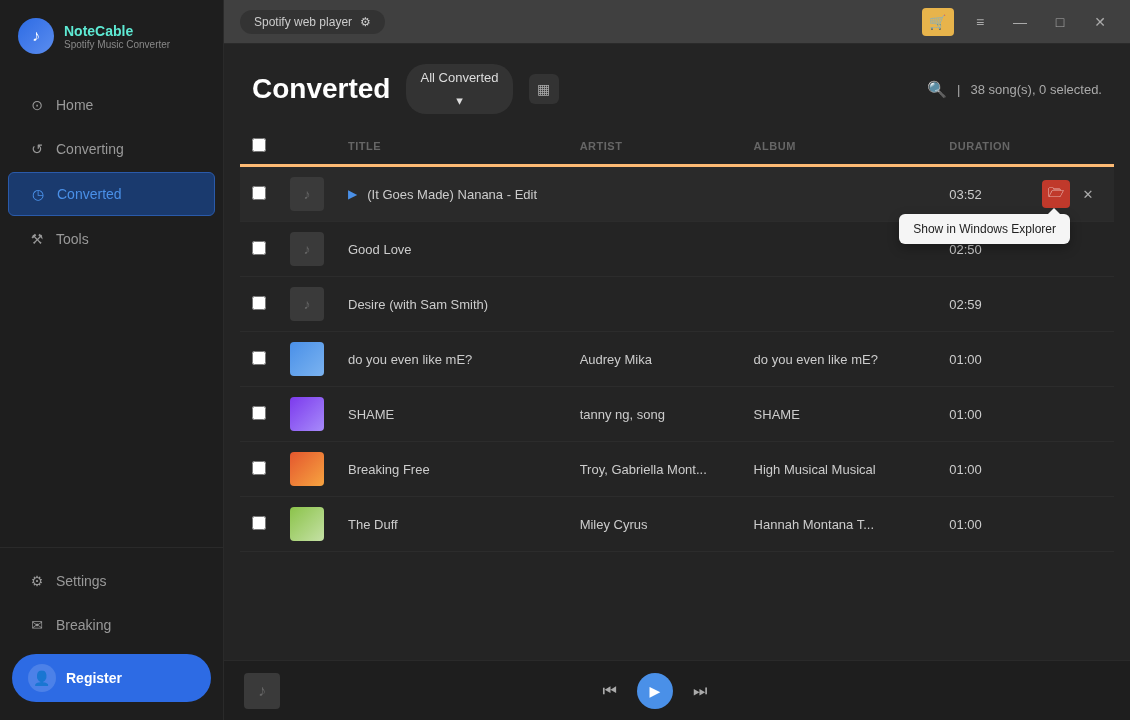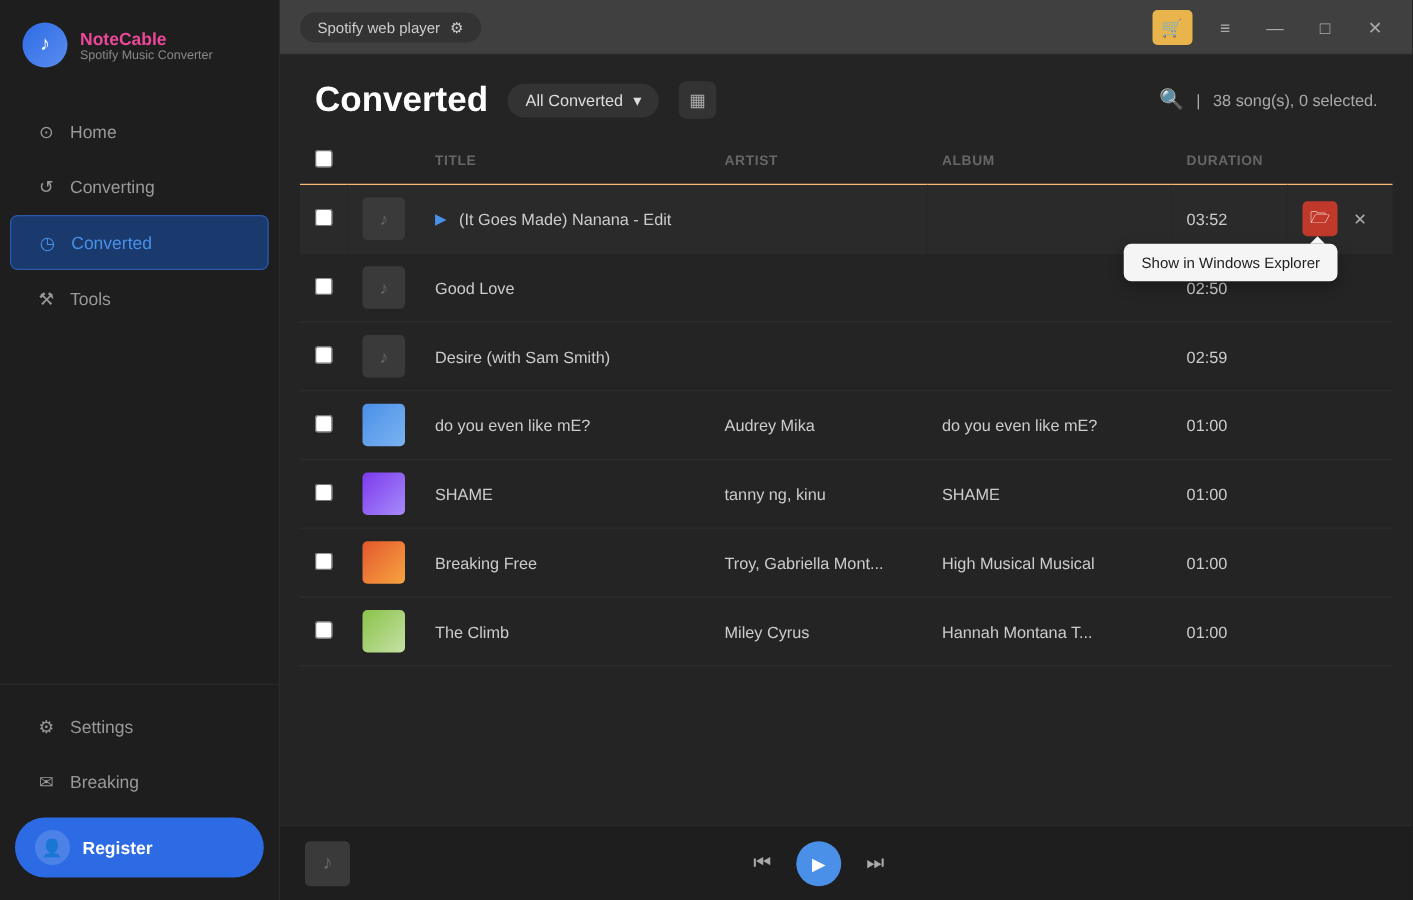--- a/index.html
+++ b/index.html
@@ -44,21 +44,21 @@
     }
 
     .logo-text {
       display: flex;
       flex-direction: column;
     }
 
     .logo-title {
       font-size: 14px;
       font-weight: 700;
-      color: #ec4899;
+      color: #5eead4;
     }
 
     .logo-subtitle {
       font-size: 10px;
       color: #888;
     }
 
     .sidebar-nav {
       flex: 1;
       padding: 10px 0;
@@ -220,20 +220,21 @@
     .filter-dropdown {
       display: flex;
       align-items: center;
       gap: 8px;
       background: #333;
       border-radius: 20px;
       padding: 6px 14px;
       cursor: pointer;
       font-size: 13px;
       color: #ddd;
+      flex-direction: column;
     }
 
     .grid-toggle {
       width: 30px;
       height: 30px;
       background: #333;
       border-radius: 6px;
       display: flex;
       align-items: center;
       justify-content: center;
@@ -266,21 +267,21 @@
     .table-container::-webkit-scrollbar { width: 6px; }
     .table-container::-webkit-scrollbar-track { background: #2a2a2a; }
     .table-container::-webkit-scrollbar-thumb { background: #444; border-radius: 3px; }
 
     table {
       width: 100%;
       border-collapse: collapse;
     }
 
     thead tr {
-      border-bottom: 1px solid #fdba74;
+      border-bottom: 3px solid #fdba74;
     }
 
     thead th {
       padding: 10px 12px;
       text-align: left;
       font-size: 11px;
       font-weight: 600;
       color: #666;
       letter-spacing: 0.5px;
       text-transform: uppercase;
@@ -633,21 +634,21 @@
     <td><input type="checkbox" class="checkbox" style=""></td>
     <td>
                 <div class="song-thumb thumb-purple"></div>
               </td>
     <td>
       <div class="song-title-cell">
 
         <span>SHAME</span>
       </div>
     </td>
-    <td><span>tanny ng, kinu</span></td>
+    <td><span>tanny ng, song</span></td>
     <td><span>SHAME</span></td>
     <td><span>01:00</span></td>
     <td></td>
   </tr>
             <tr>
     <td><input type="checkbox" class="checkbox" style=""></td>
     <td>
                 <div class="song-thumb thumb-highschool"></div>
               </td>
     <td>
@@ -662,21 +663,21 @@
     <td></td>
   </tr>
             <tr>
     <td><input type="checkbox" class="checkbox" style=""></td>
     <td>
                 <div class="song-thumb thumb-climb"></div>
               </td>
     <td>
       <div class="song-title-cell">
 
-        <span>The Climb</span>
+        <span>The Duff</span>
       </div>
     </td>
     <td><span>Miley Cyrus</span></td>
     <td><span>Hannah Montana T...</span></td>
     <td><span>01:00</span></td>
     <td></td>
   </tr>
           </tbody>
       </table>
     </div>

